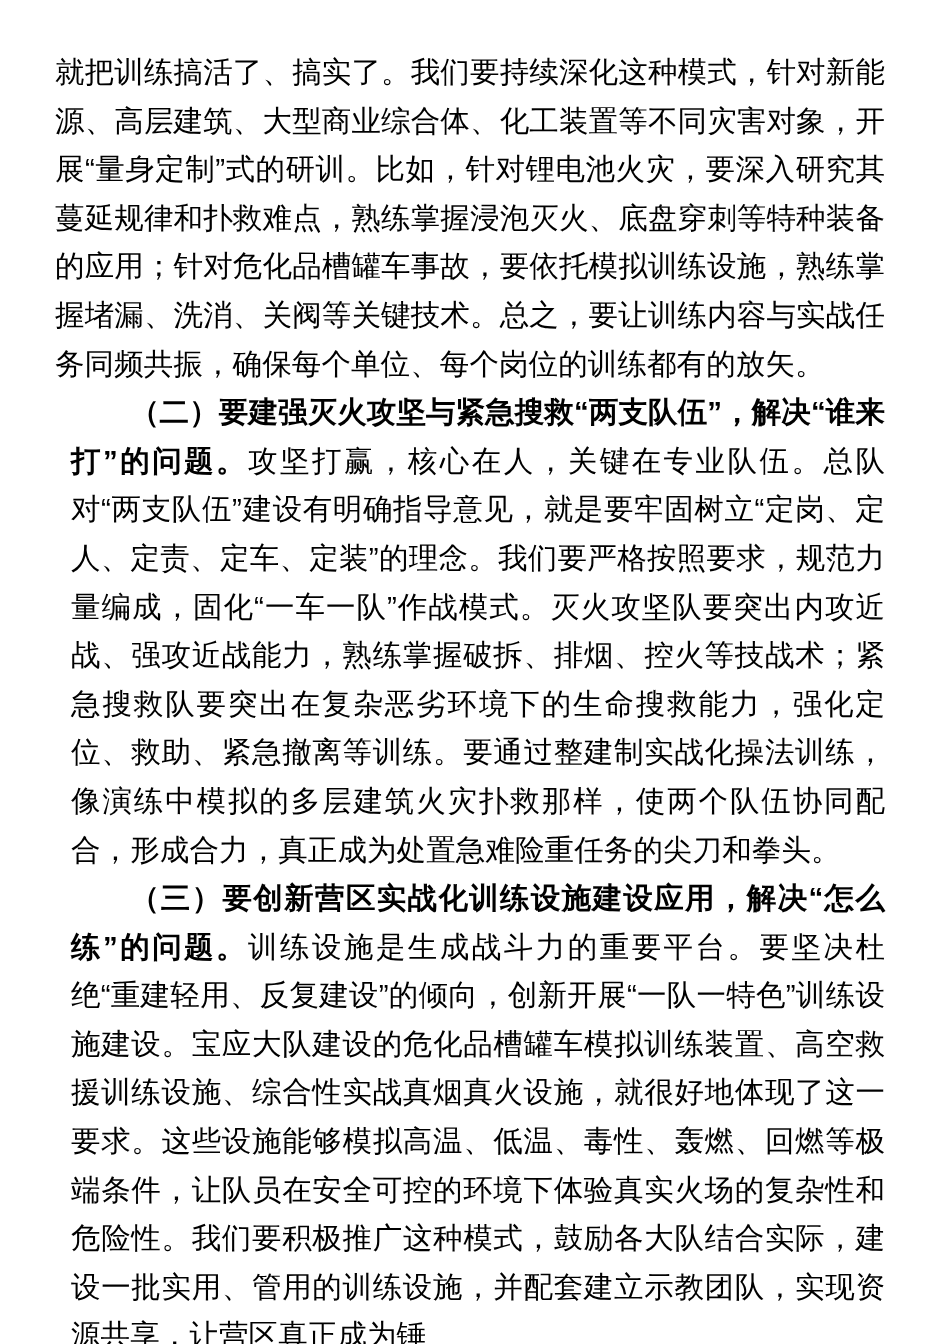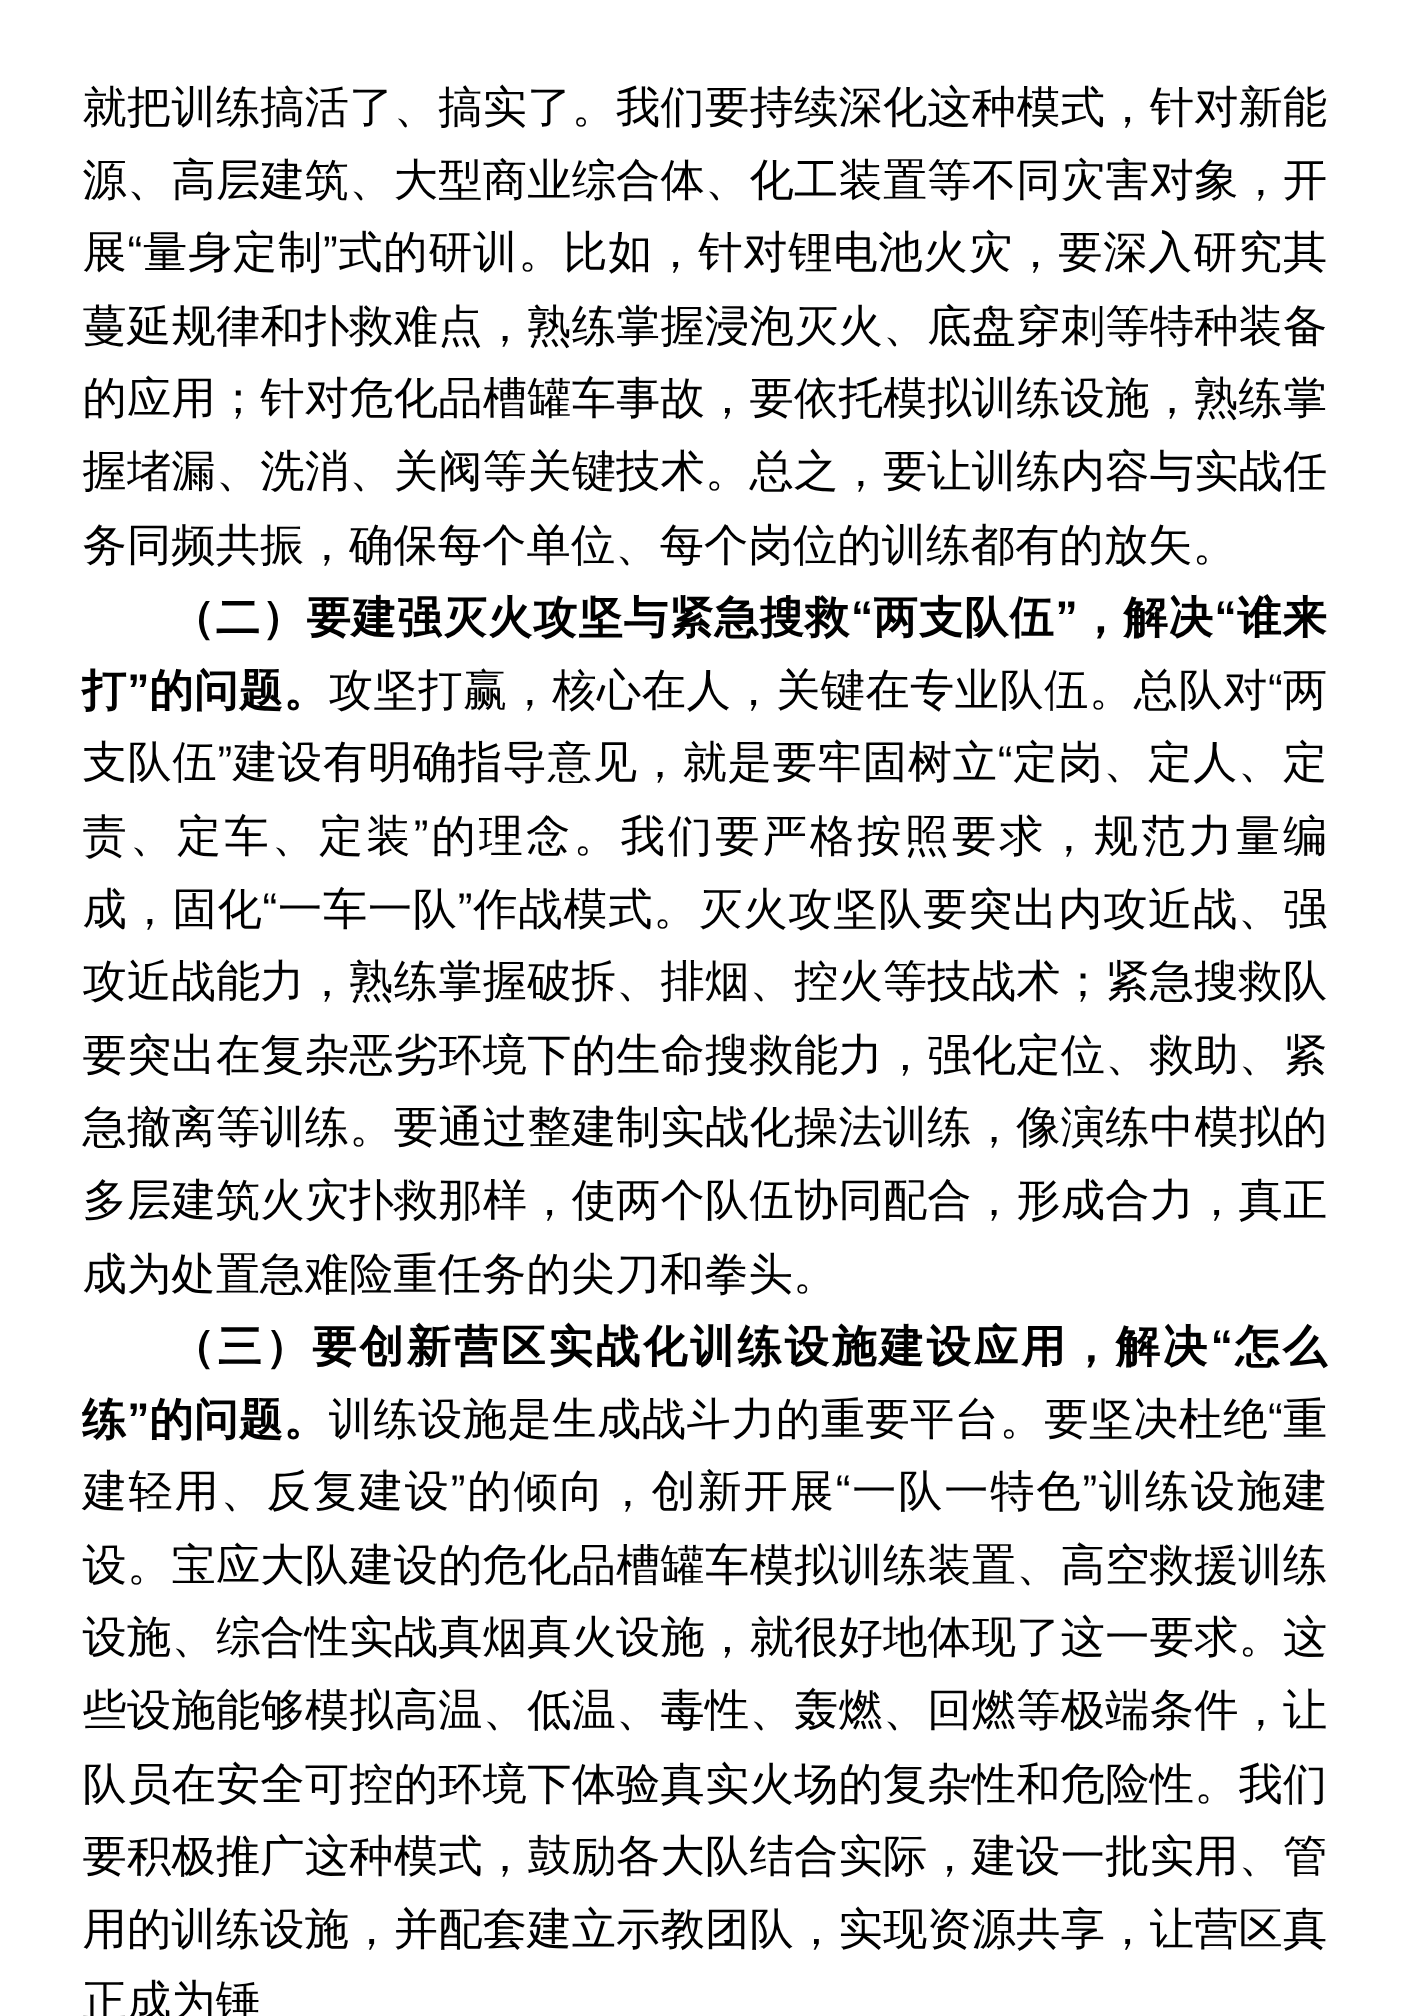--- a/index.html
+++ b/index.html
@@ -29,20 +29,21 @@
     text-align: justify;
     text-justify: inter-ideograph;
     text-align-last: left;
     letter-spacing: 0.1px;
     color: #000000;
     font-weight: 400;
     word-break: break-all;
   }
   .para.indent {
     text-indent: 2em;
+    margin-left: 16px;
   }
   .para.bold-run > .lead {
     font-weight: 700;
   }
 </style>
 </head>
 <body>
 
 <div id="page">
   <div id="content">

